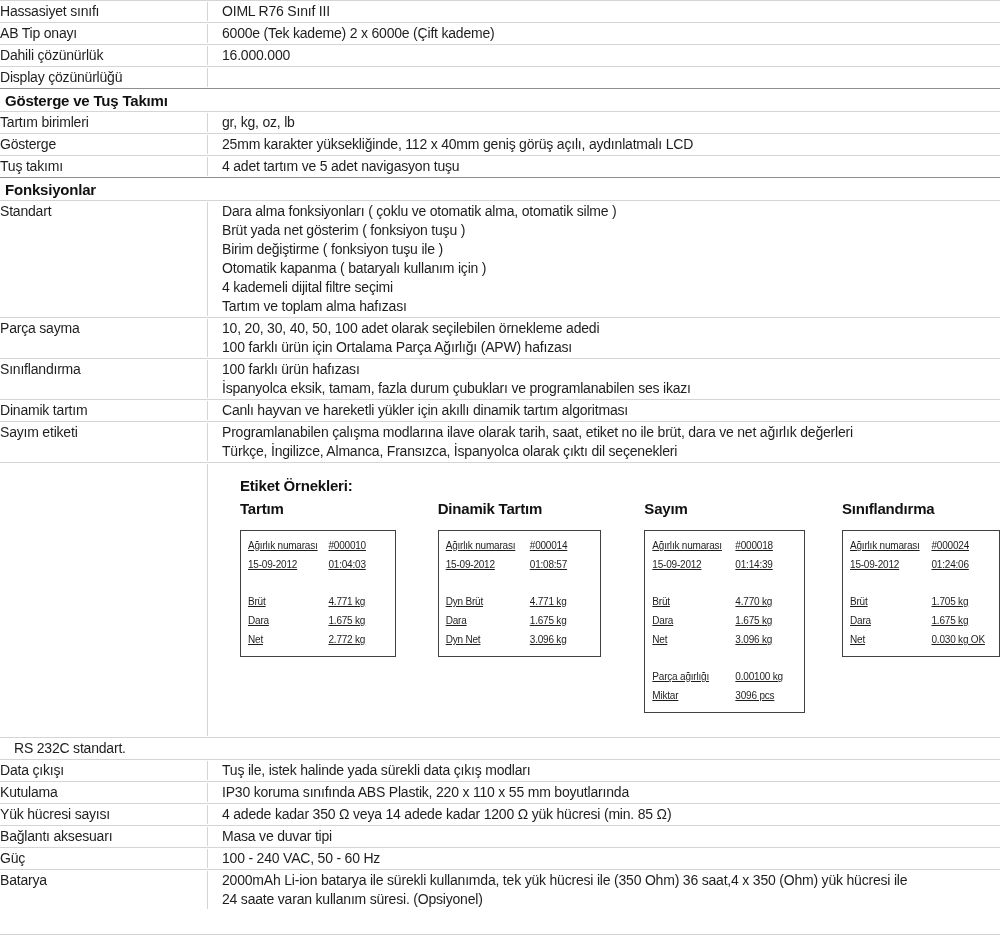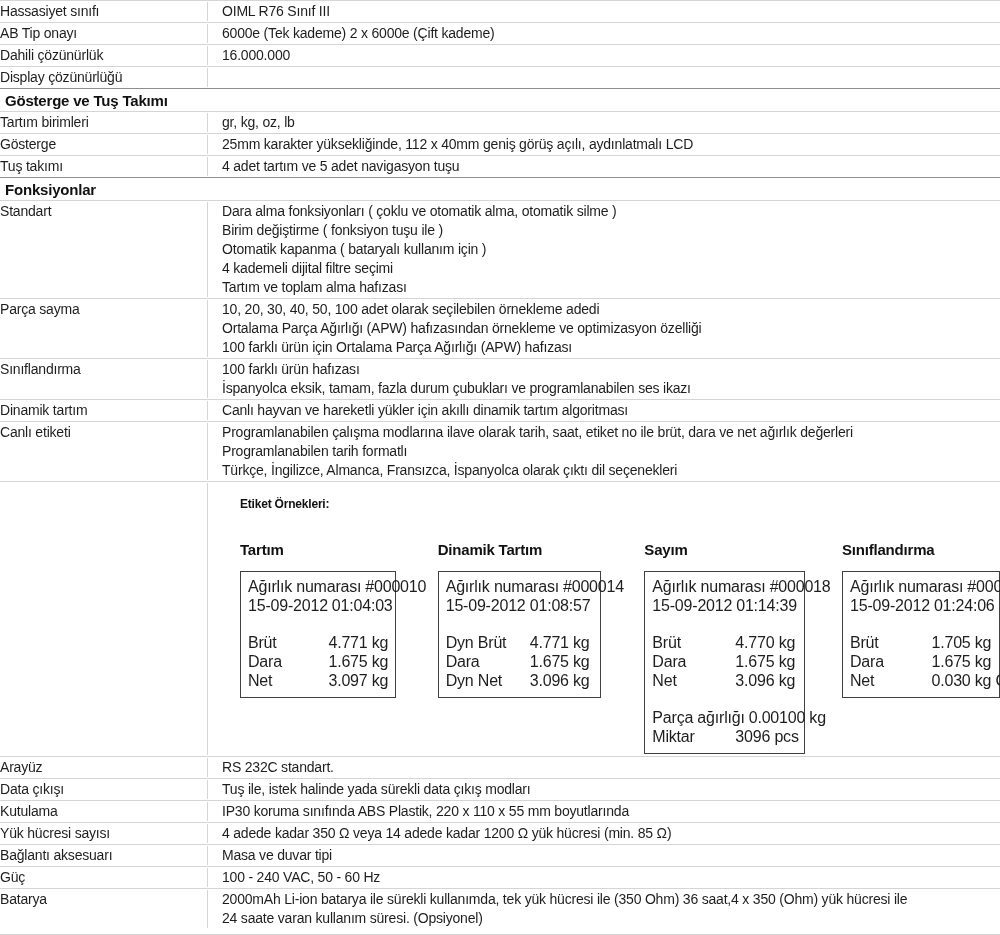--- a/index.html
+++ b/index.html
@@ -12,28 +12,28 @@
   .row { display:flex; border-top:1px solid #d5d5d5; padding:1px 0; }
   .section-row {
     border-top:1px solid #8e8e8e; font-weight:bold; font-size:15px;
     padding:2px 0 1px 5px; color:#111111;
   }
   .cell-label { flex:0 0 207px; padding-left:0; border-right:1px solid #d5d5d5; }
   .cell-value { flex:1 1 auto; min-width:0; padding-left:14px; }
   .value-line { white-space:nowrap; }
   .examples-row { height:275px; box-sizing:border-box; }
   .ex-block { padding:12px 0 0 18px; }
-  .ex-title { font-weight:bold; font-size:12px; color:#111111; }
-  .ex-cols { display:flex; margin-top:26px;gap:32px; }
+  .ex-title { font-weight:bold; font-size:15px; color:#111111; }
+  .ex-cols { display:flex; margin-top:4px;gap:32px; }
   .ex-col:nth-child(1){ width:185px; } .ex-col:nth-child(2){ width:195px; }
   .ex-col:nth-child(3){ width:185px; } .ex-col:nth-child(4){ width:162px; }
   .ex-heading { font-weight:bold; font-size:15px; color:#111111; margin-bottom:12px; }
   .ex-box {
     border:1px solid #414141; box-sizing:border-box;
-    padding:5px 0 7px 7px; font-size:16px; line-height:19px;
+    padding:5px 0 7px 7px; font-size:10px; line-height:19px;text-decoration:underline;
   }
   .ex-col:nth-child(1) .ex-box{ width:156px; } .ex-col:nth-child(2) .ex-box{ width:163px; }
   .ex-col:nth-child(3) .ex-box{ width:161px; } .ex-col:nth-child(4) .ex-box{ width:158px; }
   .box-line { display:flex; white-space:nowrap; }
   .box-l { flex:0 0 auto; min-width:52%; padding-right:4px; }
   .box-v { flex:0 0 auto; }
   .box-gap { height:18px; }
 </style>
 </head>
 <body>
@@ -78,52 +78,51 @@
     <div class="cell-label">Tuş takımı</div>
     <div class="cell-value">
           <div class="value-line">4 adet tartım ve 5 adet navigasyon tuşu</div>
         </div>
   </div>
       <div class="section-row">Fonksiyonlar</div>
       <div class="row">
     <div class="cell-label">Standart</div>
     <div class="cell-value">
           <div class="value-line">Dara alma fonksiyonları ( çoklu ve otomatik alma, otomatik silme )</div>
+          <div class="value-line">Brüt yada net gösterim ( fonksiyon tuşu )</div>
           <div class="value-line">Birim değiştirme ( fonksiyon tuşu ile )</div>
           <div class="value-line">Otomatik kapanma ( bataryalı kullanım için )</div>
           <div class="value-line">4 kademeli dijital filtre seçimi</div>
           <div class="value-line">Tartım ve toplam alma hafızası</div>
         </div>
   </div>
       <div class="row">
     <div class="cell-label">Parça sayma</div>
     <div class="cell-value">
           <div class="value-line">10, 20, 30, 40, 50, 100 adet olarak seçilebilen örnekleme adedi</div>
-          <div class="value-line">Ortalama Parça Ağırlığı (APW) hafızasından örnekleme ve optimizasyon özelliği</div>
           <div class="value-line">100 farklı ürün için Ortalama Parça Ağırlığı (APW) hafızası</div>
         </div>
   </div>
       <div class="row">
     <div class="cell-label">Sınıflandırma</div>
     <div class="cell-value">
           <div class="value-line">100 farklı ürün hafızası</div>
           <div class="value-line">İspanyolca eksik, tamam, fazla durum çubukları ve programlanabilen ses ikazı</div>
         </div>
   </div>
       <div class="row">
     <div class="cell-label">Dinamik tartım</div>
     <div class="cell-value">
           <div class="value-line">Canlı hayvan ve hareketli yükler için akıllı dinamik tartım algoritması</div>
         </div>
   </div>
       <div class="row">
-    <div class="cell-label">Canlı etiketi</div>
+    <div class="cell-label">Sayım etiketi</div>
     <div class="cell-value">
           <div class="value-line">Programlanabilen çalışma modlarına ilave olarak tarih, saat, etiket no ile brüt, dara ve net ağırlık değerleri</div>
-          <div class="value-line">Programlanabilen tarih formatlı</div>
           <div class="value-line">Türkçe, İngilizce, Almanca, Fransızca, İspanyolca olarak çıktı dil seçenekleri</div>
         </div>
   </div>
       <div class="row examples-row">
         <div class="cell-label"></div>
         <div class="cell-value">
           <div class="ex-block">
             <div class="ex-title">Etiket Örnekleri:</div>
             <div class="ex-cols">
               <div class="ex-col">
@@ -141,21 +140,21 @@
                   <div class="box-line">
                     <span class="box-l">Brüt</span>
                     <span class="box-v">4.771 kg</span>
                   </div>
                   <div class="box-line">
                     <span class="box-l">Dara</span>
                     <span class="box-v">1.675 kg</span>
                   </div>
                   <div class="box-line">
                     <span class="box-l">Net</span>
-                    <span class="box-v">3.097 kg</span>
+                    <span class="box-v">2.772 kg</span>
                   </div>
                 </div>
               </div>
               <div class="ex-col">
                 <div class="ex-heading">Dinamik Tartım</div>
                 <div class="ex-box">
                   <div class="box-line">
                     <span class="box-l">Ağırlık numarası</span>
                     <span class="box-v">#000014</span>
                   </div>
@@ -237,21 +236,20 @@
                     <span class="box-l">Net</span>
                     <span class="box-v">0.030 kg OK</span>
                   </div>
                 </div>
               </div>
             </div>
           </div>
         </div>
       </div>
       <div class="row">
-    <div class="cell-label">Arayüz</div>
     <div class="cell-value">
           <div class="value-line">RS 232C standart.</div>
         </div>
   </div>
       <div class="row">
     <div class="cell-label">Data çıkışı</div>
     <div class="cell-value">
           <div class="value-line">Tuş ile, istek halinde yada sürekli data çıkış modları</div>
         </div>
   </div>

